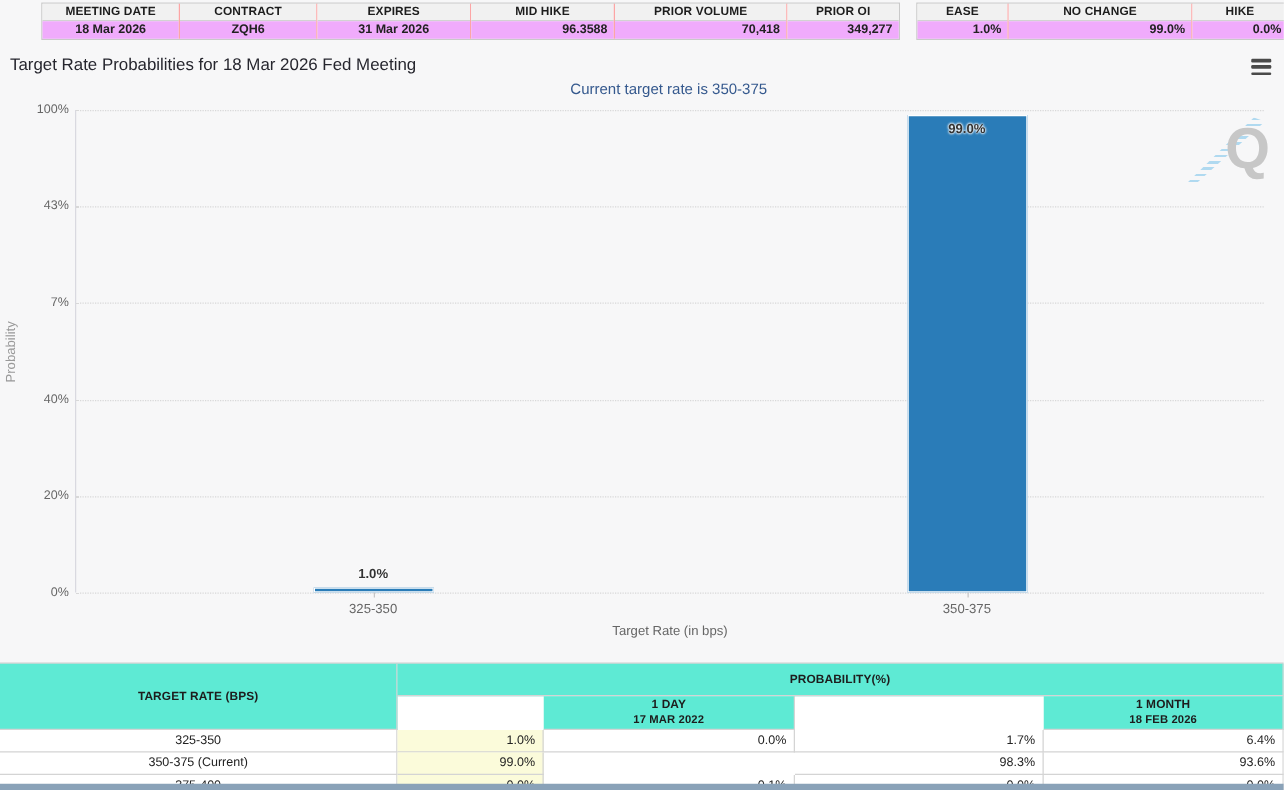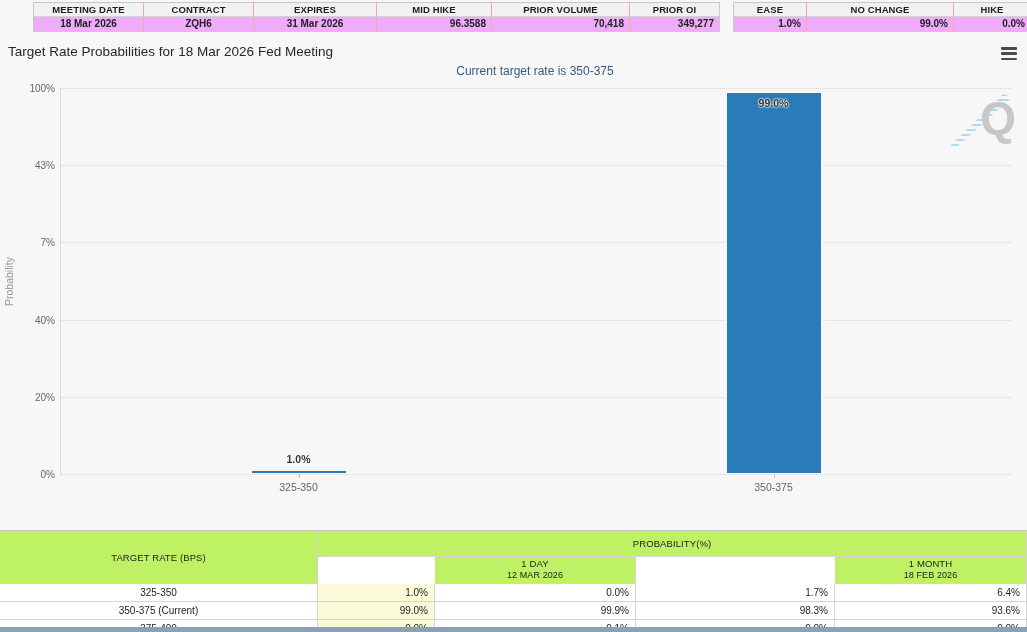--- a/index.html
+++ b/index.html
@@ -68,21 +68,21 @@
   .wm-q{position:absolute;right:6px;top:0;font-size:46px;line-height:56px;font-weight:bold;
         color:#c7c7c7;}
 
   
   .btable{position:absolute;top:530px;left:0;width:1027px;display:grid;
           grid-template-columns:318px 117px 201px 199px 192px;
           grid-template-rows:26px 27px 18px 18px 18px;
           background:#fff;border-top:1px solid #c9c9c9;box-sizing:border-box;}
   .bcell{border-right:1px solid #d4d4d4;border-bottom:1px solid #d4d4d4;box-sizing:border-box;
          display:flex;align-items:center;justify-content:center;font-size:10px;}
-  .bhdr{background:#bef264;font-weight:normal;font-size:9.5px;color:#1d1d1d;letter-spacing:.1px;}
+  .bhdr{background:#5eead4;font-weight:bold;font-size:9.5px;color:#1d1d1d;letter-spacing:.1px;}
   .rate-hdr{grid-row:1/3;grid-column:1;}
   .prob-hdr{grid-row:1;grid-column:2/6;}
   .sub{flex-direction:column;line-height:1.3;font-size:9px;text-align:center;}
   .sub .l1{font-size:9.5px;}
   .now-sup{font-size:8px;vertical-align:super;margin-left:1px;}
   .val{justify-content:flex-end;padding-right:6px;}
   .now-col{background:#fbfbda;}
   .rate-cell{justify-content:center;}
 
   
@@ -165,49 +165,49 @@
   </div>
   <div class="bar-group bg-1">
     <div class="bar" style="height: 99%; background: rgb(42, 124, 184);"></div>
     <div class="bar-label" style="bottom: calc(99% - 17px);">99.0%</div>
   </div>
 
   <div class="xtick xt-0"></div>
   <div class="xtick xt-1"></div>
   <div class="xlab xl-0">325-350</div>
   <div class="xlab xl-1">350-375</div>
+  <div class="xtitle">Target Rate (in bps)</div>
 </div>
 
 <div class="wm">
   <div class="wm-swoosh"></div>
   <div class="wm-q">Q</div>
 </div>
 
 <div class="btable">
   <div class="bcell bhdr rate-hdr">TARGET RATE (BPS)</div>
   <div class="bcell bhdr prob-hdr">PROBABILITY(%)</div>
 
   <div class="bcell bhdr sub" style="grid-row:2;grid-column:3;">
     <div class="l1">1 DAY</div>
-    <div>12 MAR 2026</div>
+    <div>17 MAR 2022</div>
   </div>
   <div class="bcell bhdr sub" style="grid-row:2;grid-column:5;">
     <div class="l1">1 MONTH</div>
     <div>18 FEB 2026</div>
   </div>
 
   <div class="bcell rate-cell" style="grid-row:3;grid-column:1;">325-350</div>
   <div class="bcell val now-col" style="grid-row:3;grid-column:2;">1.0%</div>
   <div class="bcell val" style="grid-row:3;grid-column:3;">0.0%</div>
   <div class="bcell val" style="grid-row:3;grid-column:4;">1.7%</div>
   <div class="bcell val" style="grid-row:3;grid-column:5;">6.4%</div>
 
   <div class="bcell rate-cell" style="grid-row:4;grid-column:1;">350-375 (Current)</div>
   <div class="bcell val now-col" style="grid-row:4;grid-column:2;">99.0%</div>
-  <div class="bcell val" style="grid-row:4;grid-column:3;">99.9%</div>
   <div class="bcell val" style="grid-row:4;grid-column:4;">98.3%</div>
   <div class="bcell val" style="grid-row:4;grid-column:5;">93.6%</div>
 
   <div class="bcell rate-cell" style="grid-row:5;grid-column:1;">375-400</div>
   <div class="bcell val now-col" style="grid-row:5;grid-column:2;">0.0%</div>
   <div class="bcell val" style="grid-row:5;grid-column:3;">0.1%</div>
   <div class="bcell val" style="grid-row:5;grid-column:4;">0.0%</div>
   <div class="bcell val" style="grid-row:5;grid-column:5;">0.0%</div>
 </div>
 

